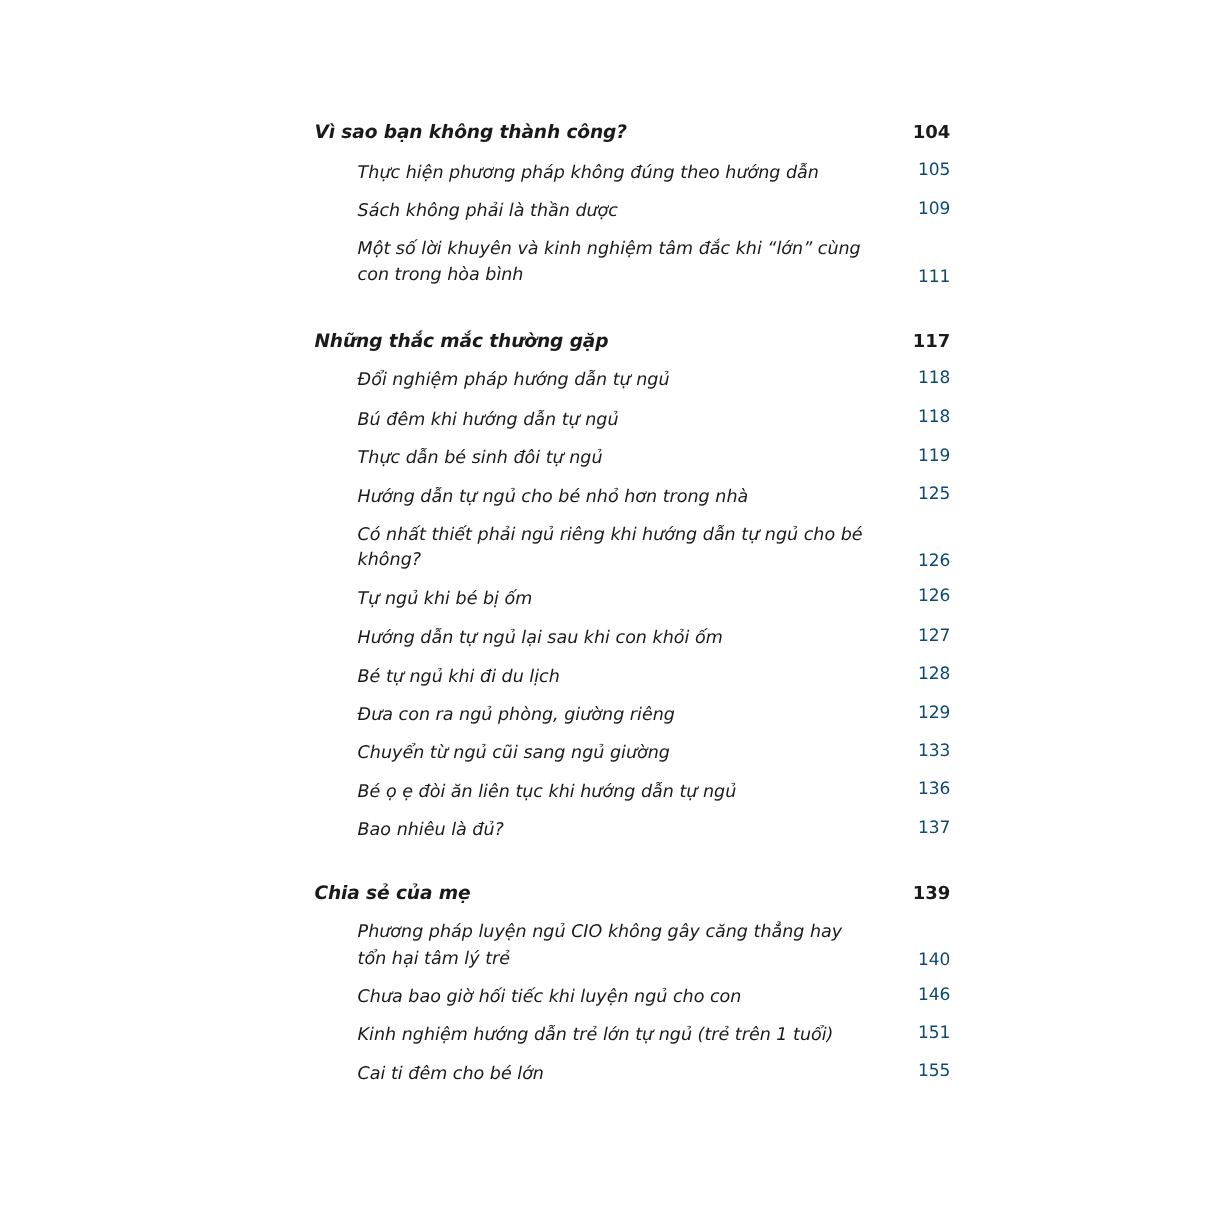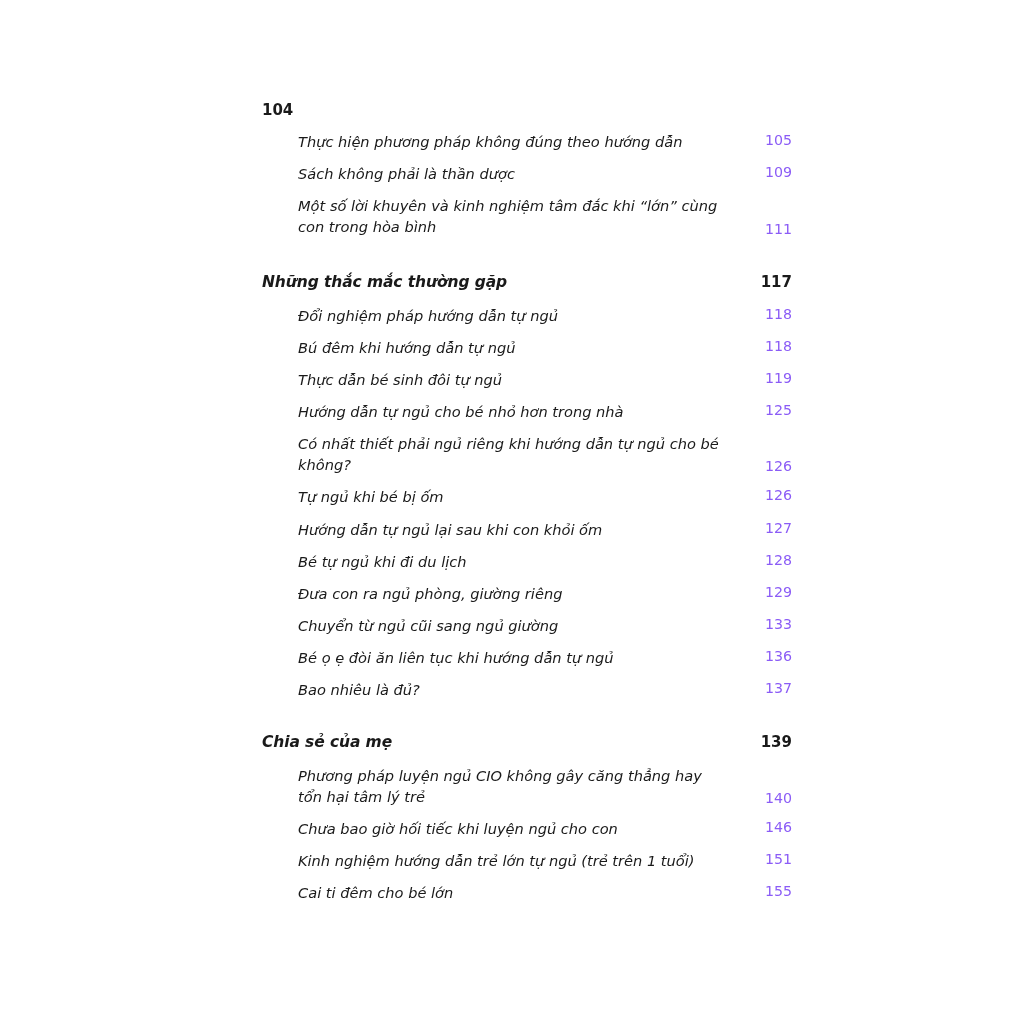--- a/index.html
+++ b/index.html
@@ -60,21 +60,21 @@
     font-style: italic;
     font-size: 14.6px;
     line-height: 1.45;
     padding-left: 36px;
     max-width: 430px;
     color: #1a1a1a;
   }
   .entry.item .page {
     font-size: 14.2px;
     padding-top: 1px;
-    color: #8b5cf6;
+    color: #0c4a6e;
   }
   
   .entry.item.multiline {
     align-items: flex-end;
     gap: 40px;
   }
   .entry.item.multiline .page {
     padding-bottom: 1px;
     margin-top: 10px;
   }
@@ -85,20 +85,21 @@
   .group-gap.large {
     height: 23px;
   }
 </style>
 </head>
 <body>
 
 <div id="toc">
     <div>
       <div class="entry section">
+        <span class="title">Vì sao bạn không thành công?</span>
         <span class="page">104</span>
       </div>
       <div class="entry item">
         <span class="title">Thực hiện phương pháp không đúng theo hướng dẫn</span>
         <span class="page">105</span>
       </div>
       <div class="entry item">
         <span class="title">Sách không phải là thần dược</span>
         <span class="page">109</span>
       </div>

